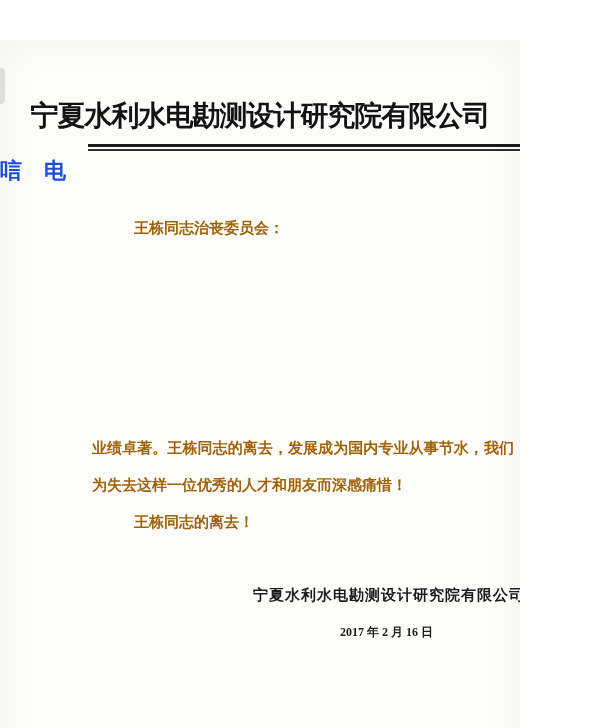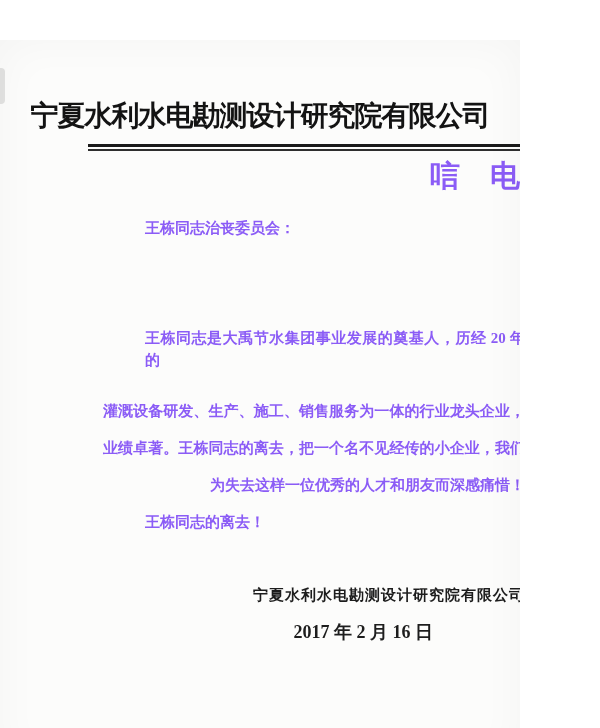--- a/index.html
+++ b/index.html
@@ -59,70 +59,70 @@
     left: 88px;
     width: 440px;
     height: 2px;
     background: #2e2e2e;
   }
   .doc-heading {
     position: absolute;
     top: 116px;
     left: 0;
     width: 100%;
-    text-align: right;
-    font-size: 30px;
+    text-align: left;
+    font-size: 22px;
     font-weight: bold;
-    color: #8b5cf6;
+    color: #1d4ed8;
   }
   .line {
     position: absolute;
-    left: 103px;
+    left: 92px;
     width: 422px;
     font-size: 15px;
     font-weight: 600;
-    color: #8b5cf6;
+    color: #a16207;
     line-height: 22px;
   }
   .indent {
     padding-left: 42px;
     width: 380px;
   }
   .just {
     text-align: justify;
     text-align-last: justify;
   }
   .salutation { top: 177px; }
   .l0 { top: 213px; }
   .l1 { top: 250px; }
   .l2 { top: 287px; }
   .l3 { top: 323px; }
   .l4 { top: 360px; }
   .l5 { top: 397px; }
-  .l6 { top: 434px; text-align: right; }
+  .l6 { top: 434px; }
   .l7 { top: 471px; }
   .signature {
     position: absolute;
     top: 544px;
     left: 103px;
     width: 422px;
     text-align: right;
     font-size: 15px;
     font-weight: 600;
     letter-spacing: 1px;
     color: #1d1d1d;
     line-height: 22px;
   }
   .date {
     position: absolute;
     top: 581px;
     left: 103px;
     width: 330px;
     text-align: right;
-    font-size: 18px;
+    font-size: 12px;
     font-weight: 600;
     color: #1d1d1d;
     line-height: 22px;
   }
 </style>
 </head>
 <body>
 
 <div class="page">
 
@@ -132,26 +132,24 @@
 
   <div class="rule-thick"></div>
   <div class="rule-thin"></div>
 
   <div class="doc-heading">唁　电</div>
 
   <div class="line indent salutation">王栋同志治丧委员会：</div>
 
 
 
-  <div class="line indent just l2">王栋同志是大禹节水集团事业发展的奠基人，历经 20 年的</div>
 
 
-  <div class="line just l4">灌溉设备研发、生产、施工、销售服务为一体的行业龙头企业，</div>
 
-  <div class="line just l5">业绩卓著。王栋同志的离去，把一个名不见经传的小企业，我们</div>
+  <div class="line just l5">业绩卓著。王栋同志的离去，发展成为国内专业从事节水，我们</div>
 
   <div class="line l6">为失去这样一位优秀的人才和朋友而深感痛惜！</div>
 
   <div class="line indent l7">王栋同志的离去！</div>
 
   <div class="signature">宁夏水利水电勘测设计研究院有限公司</div>
 
   <div class="date">2017 年 2 月 16 日</div>
 
 </div>

